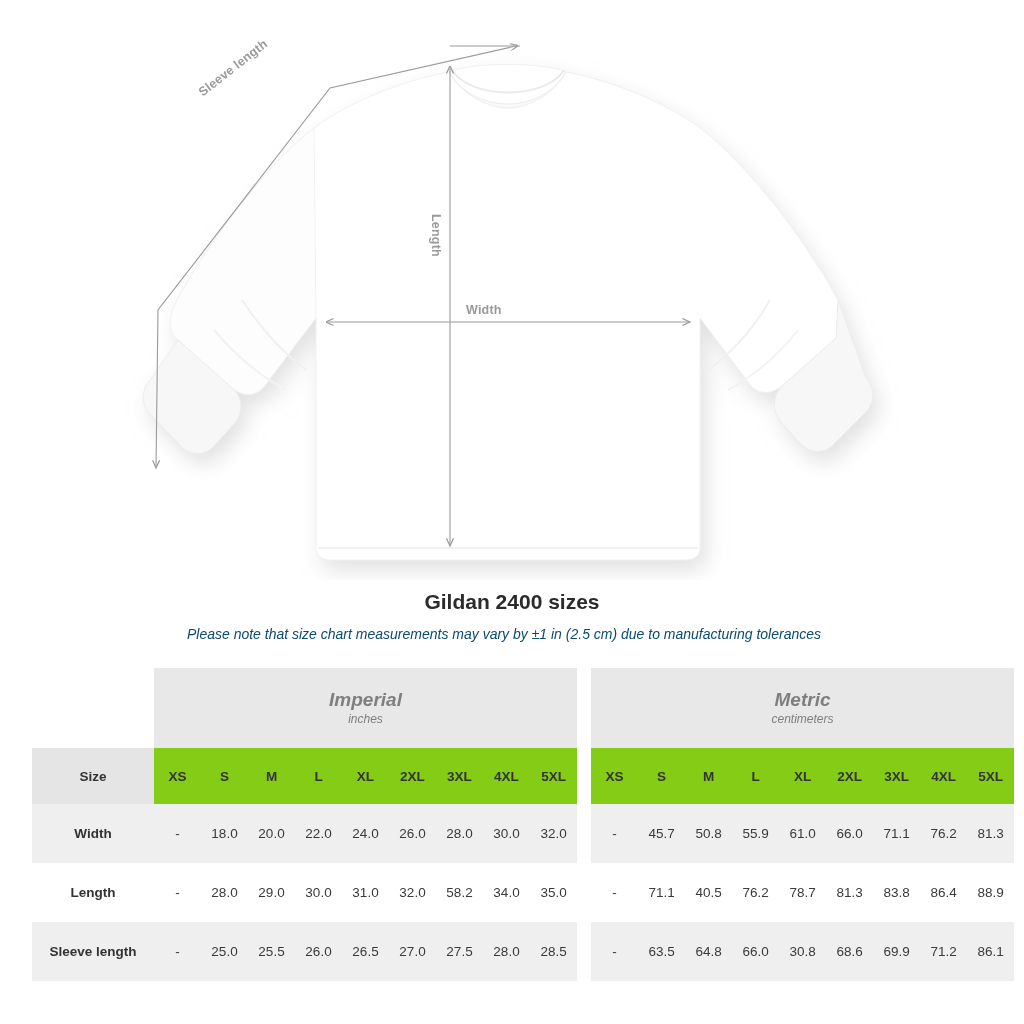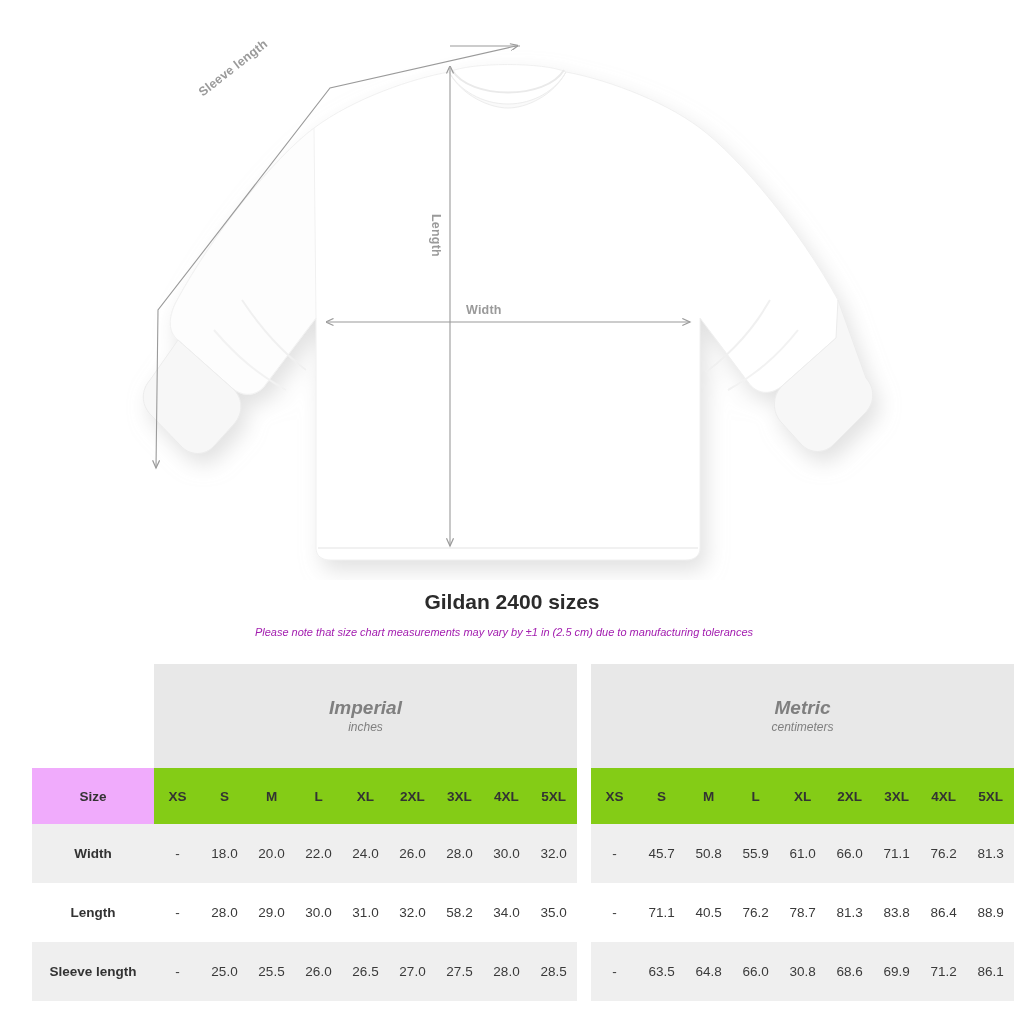--- a/index.html
+++ b/index.html
@@ -57,42 +57,42 @@
     text-align: center;
     margin-top: 10px;
   }
   .chart-title {
     font-size: 21px;
     font-weight: bold;
     color: #2b2b2b;
     margin: 0;
   }
   .chart-note {
-    font-size: 11px;
+    font-size: 14px;
     font-style: italic;
-    color: #a21caf;
+    color: #0c4a6e;
     margin: 12px 16px 0 0;
   }
 
   
   .table-wrap {
     margin: 26px 32px 0 32px;
   }
   table.size-chart {
     border-collapse: collapse;
     width: 960px;
     table-layout: fixed;
   }
   table.size-chart th,
   table.size-chart td {
     padding: 0;
     margin: 0;
   }
   .unit-head {
-    height: 104px;
+    height: 80px;
     background: #e8e8e8;
     text-align: center;
     vertical-align: middle;
   }
   .unit-head .unit-name {
     font-size: 19px;
     font-weight: bold;
     font-style: italic;
     color: #7f7f7f;
     line-height: 1.25;
@@ -125,21 +125,21 @@
     color: #333333;
   }
   .val-cell {
     text-align: center;
     font-size: 13.5px;
     color: #3a3a3a;
   }
   tr.band-light td { background: #ffffff; }
   tr.band-grey td { background: #efefef; }
   tr.hdr-row td { background: #84cc16; }
-  tr.hdr-row td.row-label { background: #f0abfc; }
+  tr.hdr-row td.row-label { background: #e5e5e5; }
   tr.data-row td { height: 59px; vertical-align: middle; }
   tr.data-row td.row-label { font-weight: bold; }
   td.sep { background: #ffffff !important; }
   .unit-head-blank { background: #ffffff; }
 </style>
 </head>
 <body>
 
 <div class="illustration">
   <svg class="shirt-svg" width="1024" height="580" viewBox="0 0 1024 580">

